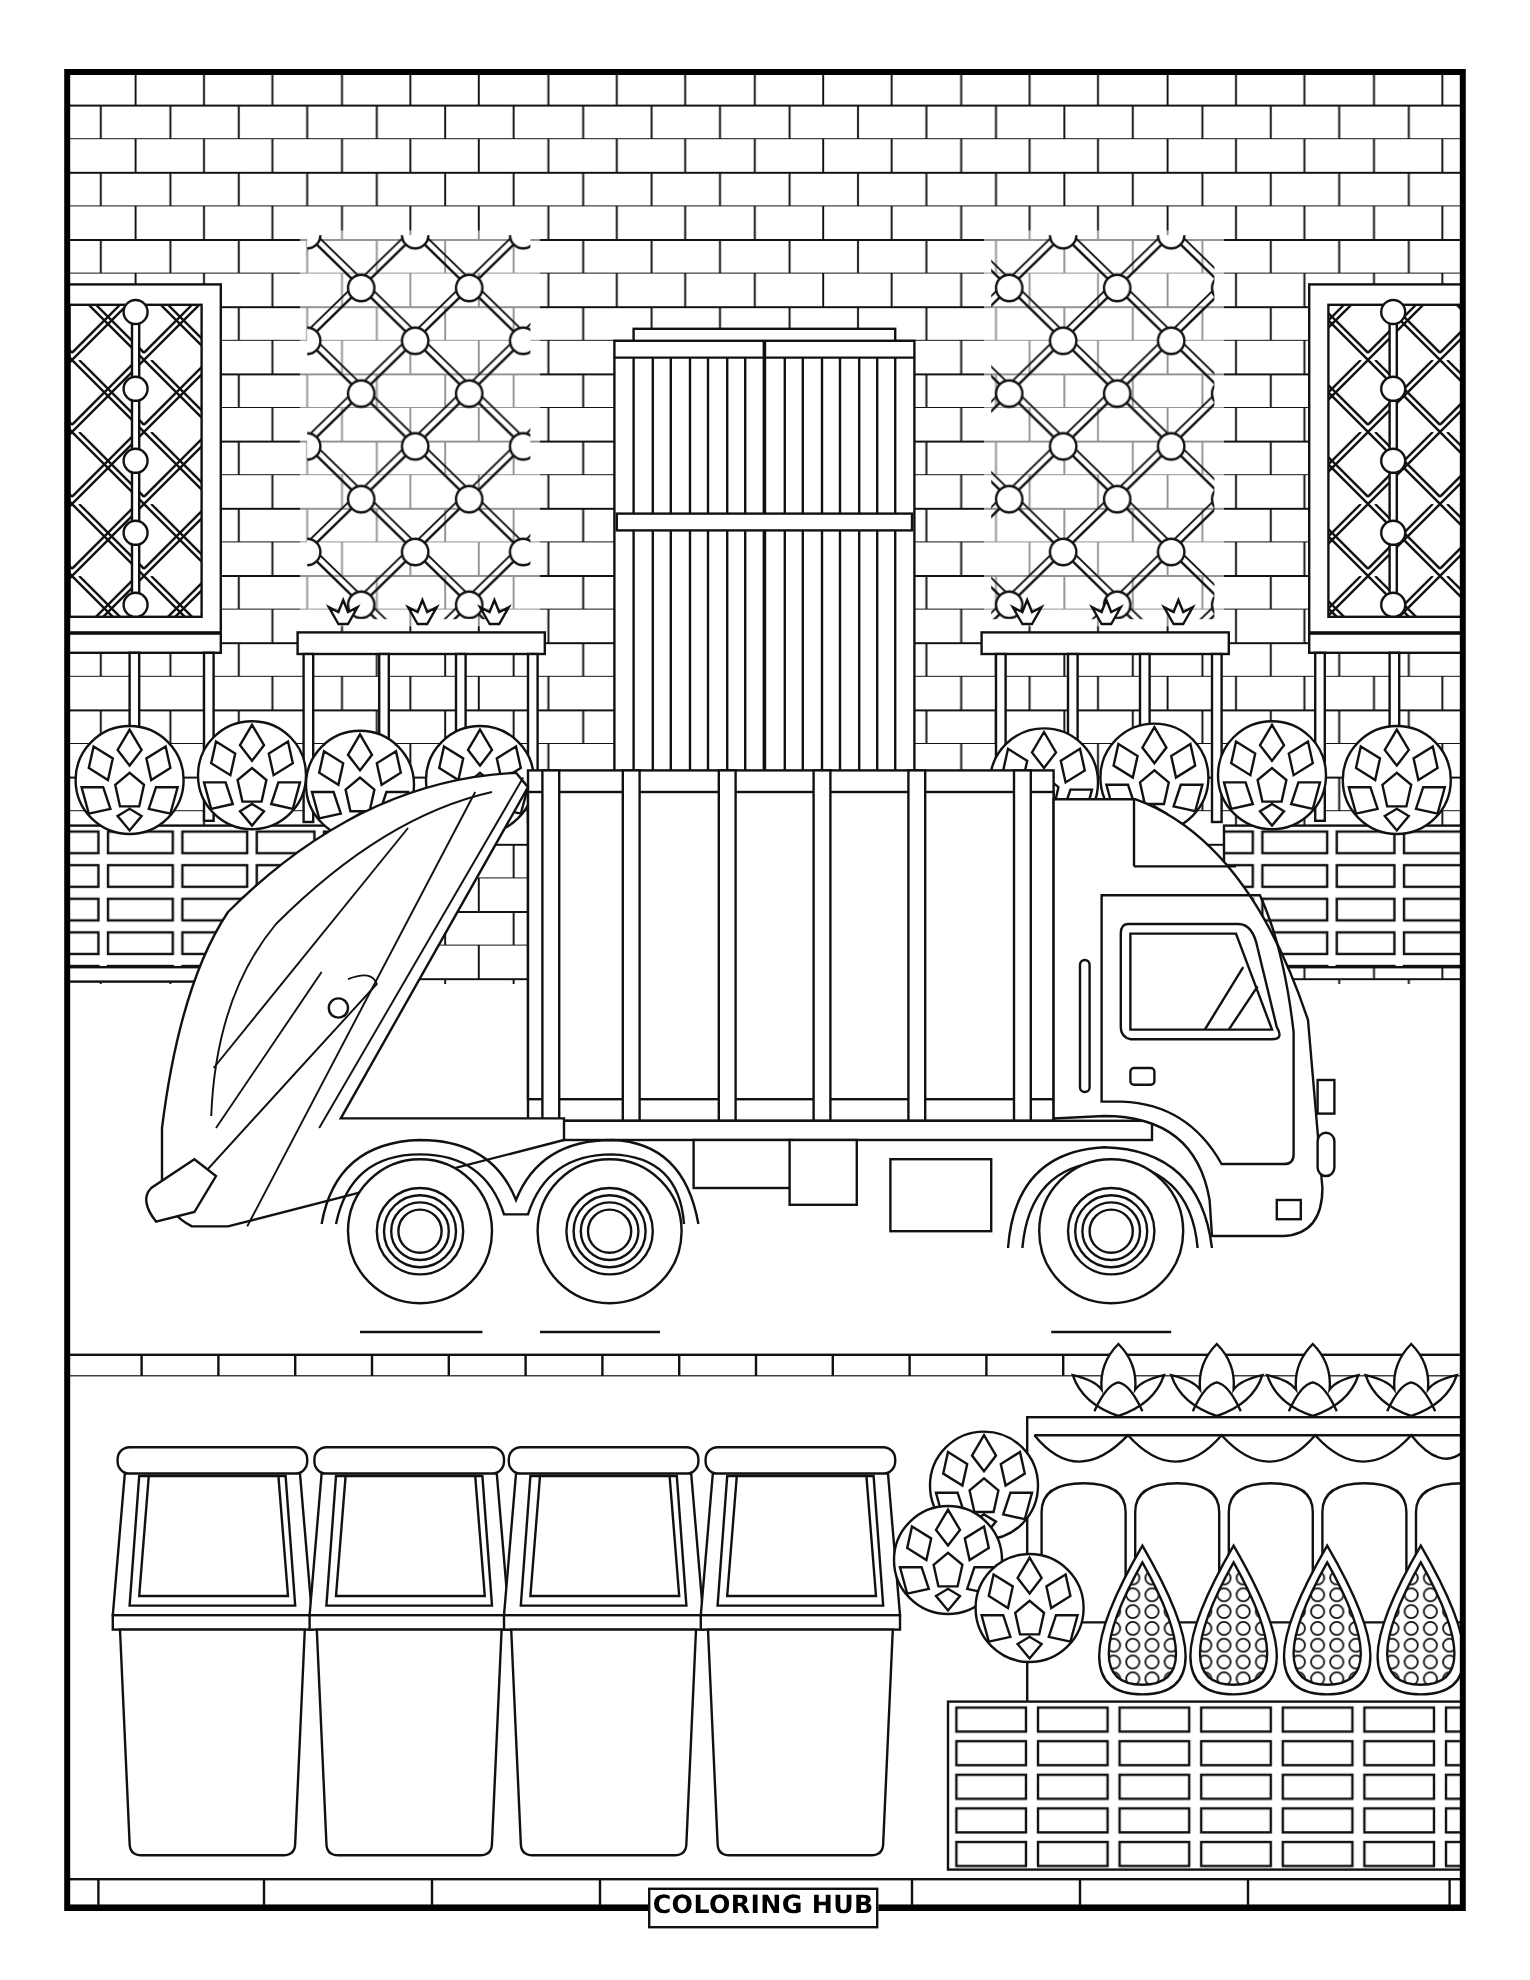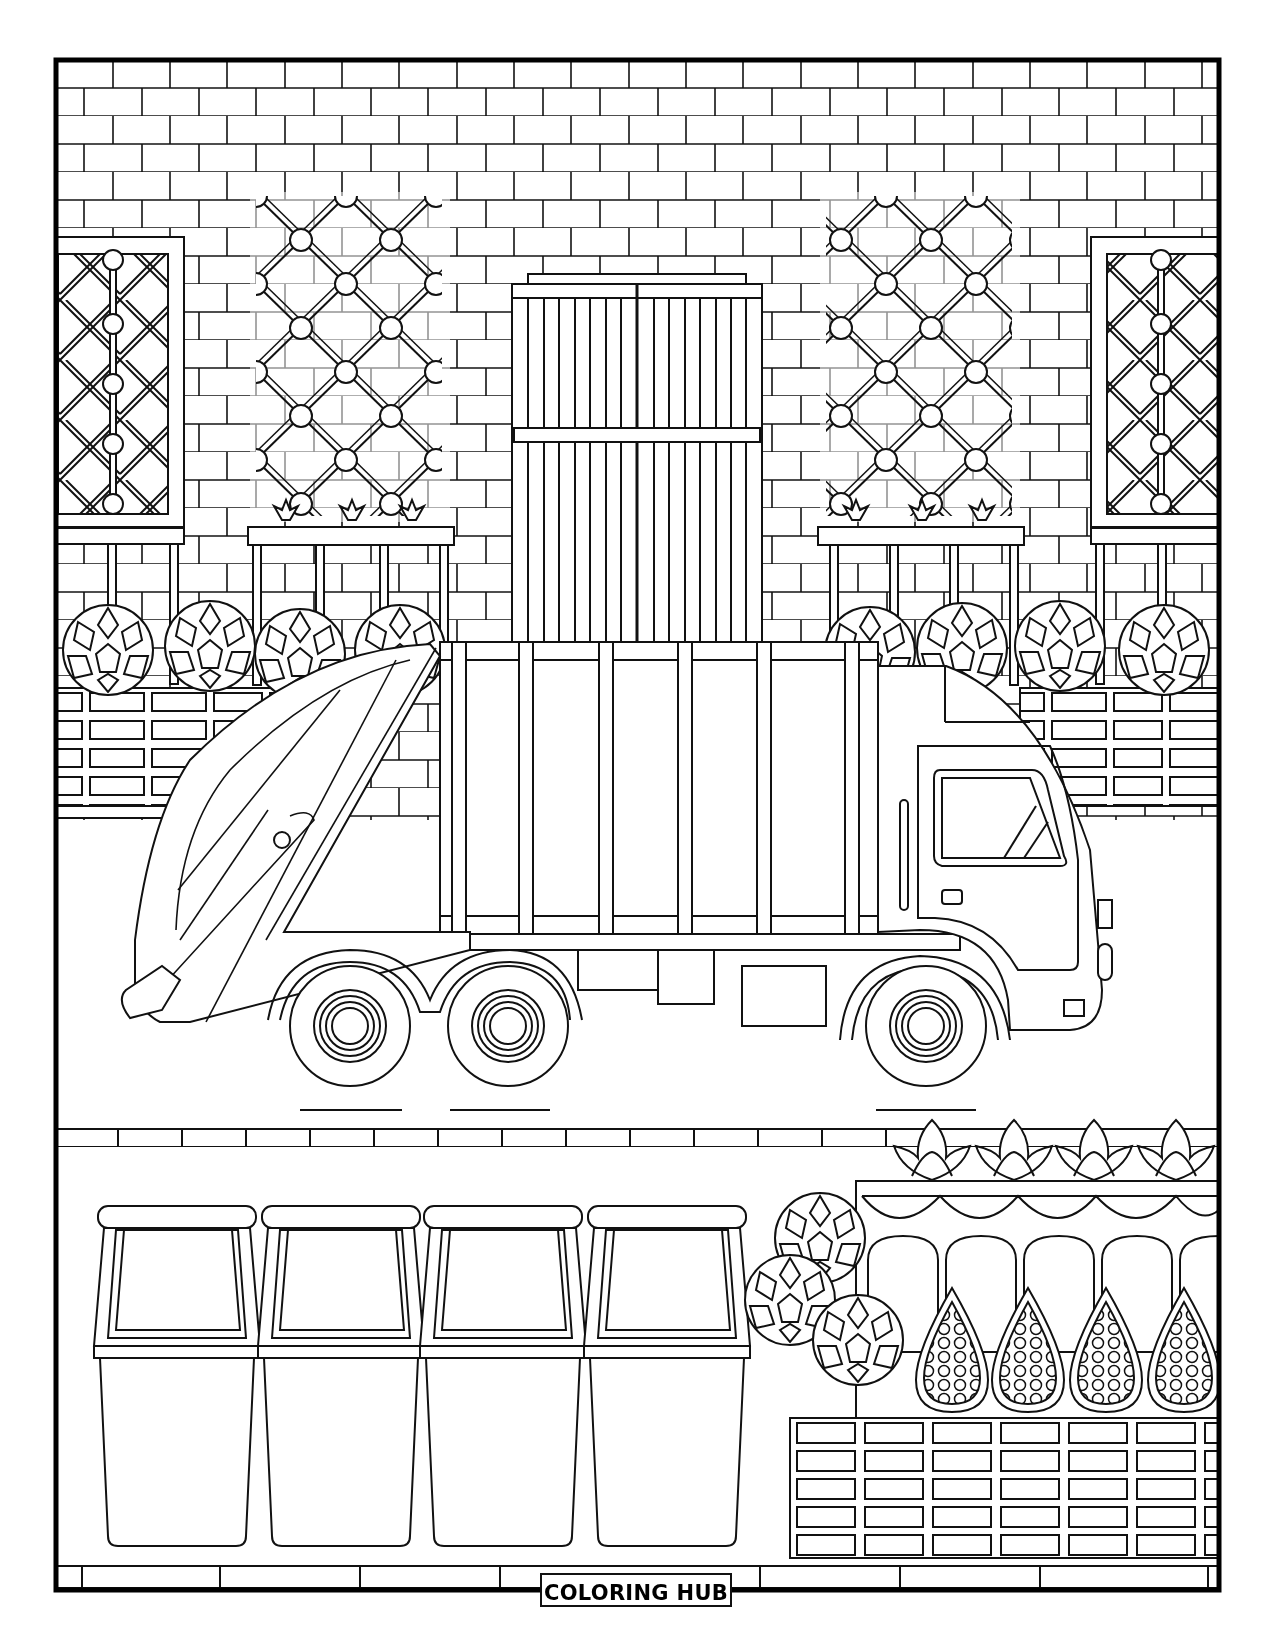--- a/index.html
+++ b/index.html
@@ -1,21 +1,21 @@
 <!DOCTYPE html>
 <html><head>
 <meta charset="utf-8">
 <style>
   html,body{margin:0;padding:0;background:#ffffff;}
   body{width:1275px;height:1650px;position:relative;overflow:hidden;font-family:"Liberation Sans",sans-serif;}
   #scene{position:absolute;left:0;top:0;width:1275px;height:1650px;}
   .ln{fill:#fff;stroke:#111;stroke-width:2;}
   .thin{fill:none;stroke:#111;stroke-width:1.6;}
   .thick{fill:none;stroke:#000;stroke-width:5;}
-  .brandbox{position:absolute;left:540px;top:1573px;width:192px;height:34px;background:#fff;border:2px solid #111;box-sizing:border-box;display:flex;align-items:flex-end;justify-content:center;}
+  .brandbox{position:absolute;left:540px;top:1573px;width:192px;height:34px;background:#fff;border:2px solid #111;box-sizing:border-box;display:flex;align-items:flex-start;justify-content:center;}
   .brandbox span{font-family:"DejaVu Sans",sans-serif;font-weight:bold;font-size:21px;color:#000;letter-spacing:0.3px;}
 </style>
 </head>
 <body>
 
 <svg id="scene" viewBox="0 0 1275 1650" xmlns="http://www.w3.org/2000/svg">
   <defs>
     <pattern id="bricks" x="56" y="60" width="172" height="56" patternUnits="userSpaceOnUse">
       <rect x="0" y="0" width="172" height="56" fill="#fff"></rect>
       <line x1="0" y1="28" x2="172" y2="28" stroke="#111" stroke-width="1.6"></line>

